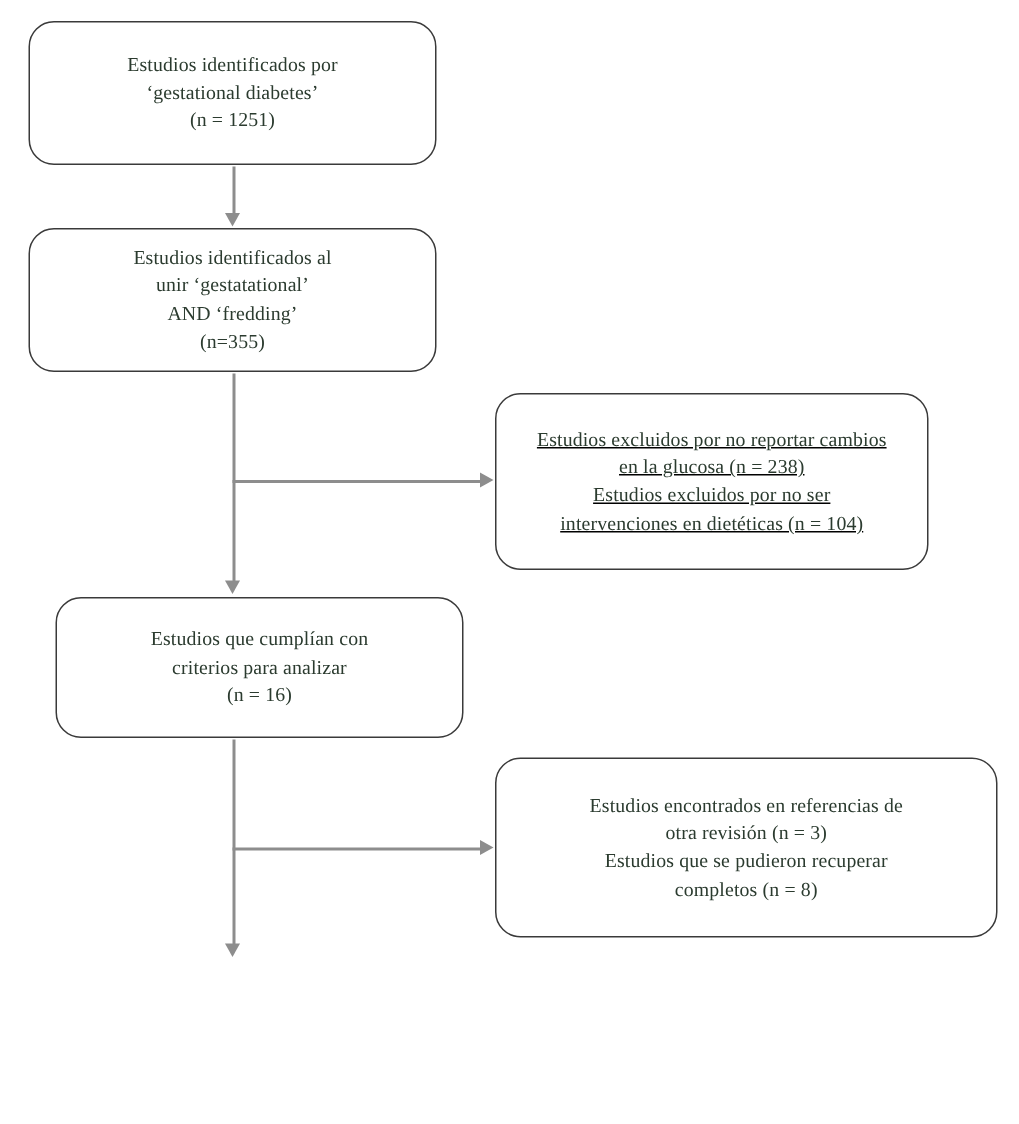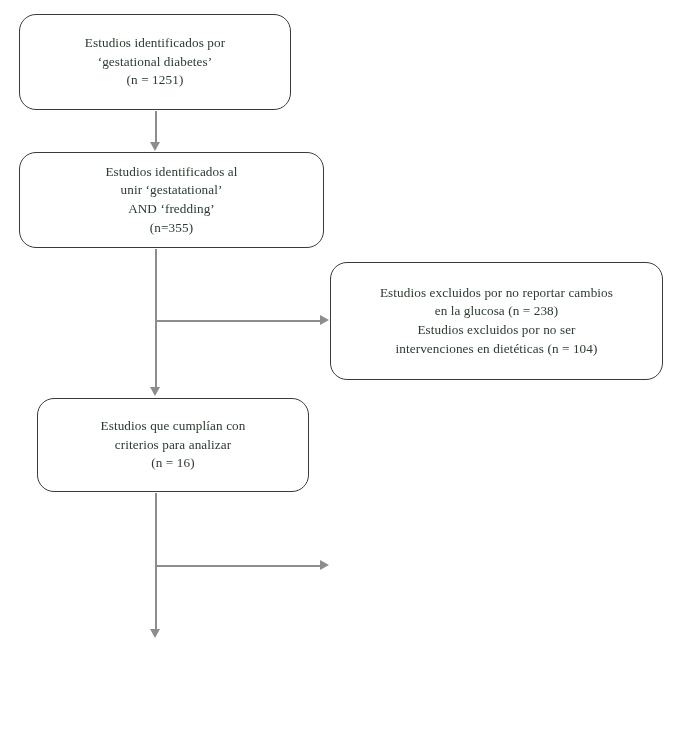--- a/index.html
+++ b/index.html
@@ -29,25 +29,25 @@
   .node-text {
     font-size: 13.2px;
     line-height: 1.42;
     color: #2b3b2f;
     letter-spacing: 0.1px;
     padding: 0 12px;
     white-space: pre-line;
   }
   
   #box-identified       { left: 19px;  top: 14px;  width: 272px; height: 96px; }
-  #box-combined         { left: 19px;  top: 152px; width: 305px; height: 96px; }
+  #box-combined         { left: 19px;  top: 152px; width: 272px; height: 96px; }
   #box-criteria         { left: 37px;  top: 398px; width: 272px; height: 94px; }
   #box-included         { left: 19px;  top: 640px; width: 272px; height: 100px; }
   
-  #box-excluded         { left: 330px; top: 262px; width: 333px; height: 118px; }
+  #box-excluded         { left: 330px; top: 262px; width: 289px; height: 118px; text-decoration: underline; }
   #box-extra-refs       { left: 330px; top: 505px; width: 335px; height: 120px; }
 
   
   .conn {
     position: absolute;
     background: #8d8d8d;
   }
   .conn-v { width: 1.7px; }
   .conn-h { height: 1.7px; }
 
@@ -106,20 +106,26 @@
 Estudios excluidos por no ser
 intervenciones en dietéticas (n = 104)</span>
   </div>
 
   <div class="node-box" id="box-criteria">
     <span class="node-text">Estudios que cumplían con
 criterios para analizar
 (n = 16)</span>
   </div>
 
+  <div class="node-box" id="box-extra-refs">
+    <span class="node-text">Estudios encontrados en referencias de
+otra revisión (n = 3)
+Estudios que se pudieron recuperar
+completos (n = 8)</span>
+  </div>
 
 
   <div class="conn conn-v" id="arrow1-line"></div>
   <div class="arrowhead-down" id="arrow1-head"></div>
 
   <div class="conn conn-v" id="arrow2-line"></div>
   <div class="arrowhead-down" id="arrow2-head"></div>
 
   <div class="conn conn-h" id="branch1-line"></div>
   <div class="arrowhead-right" id="branch1-head"></div>

